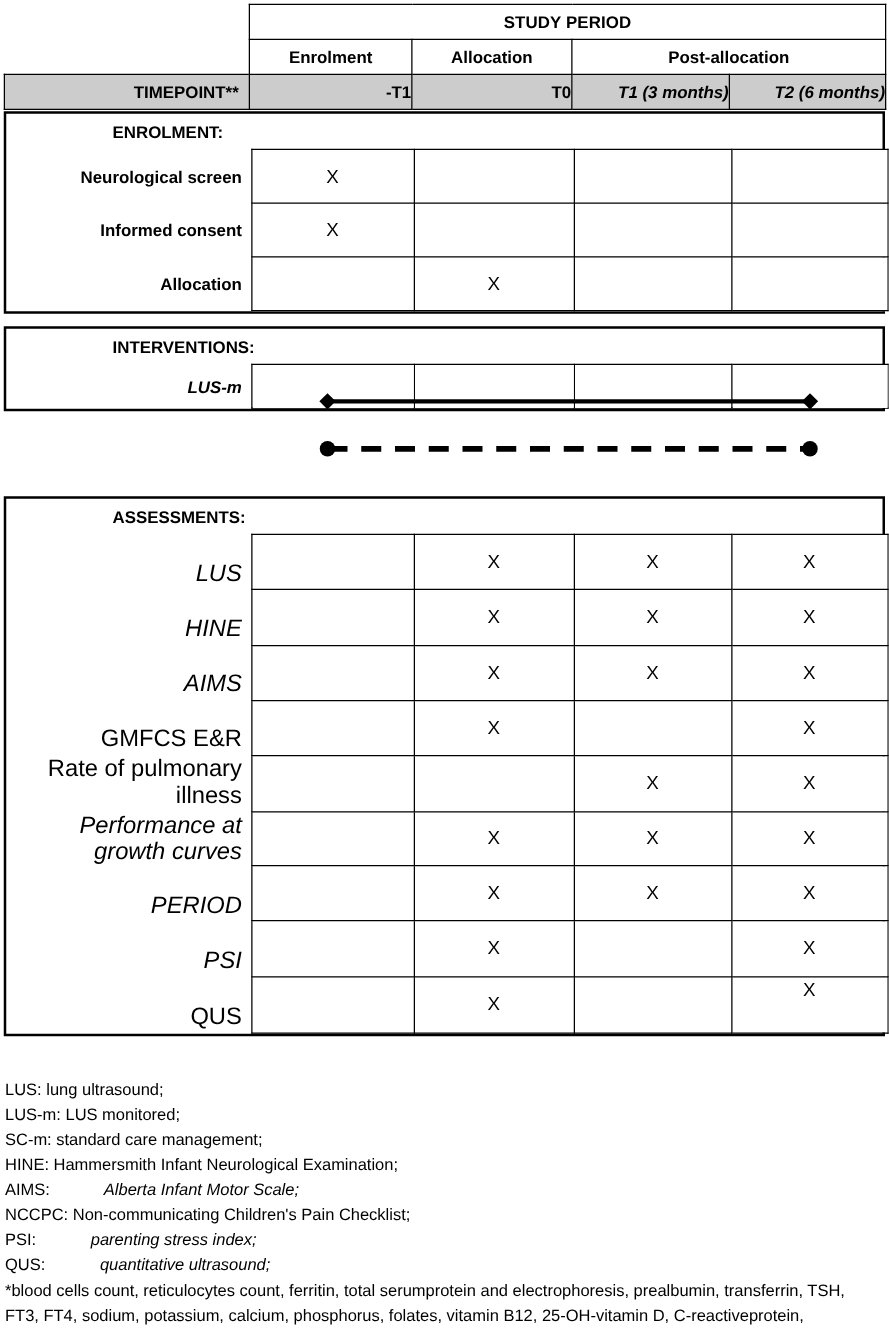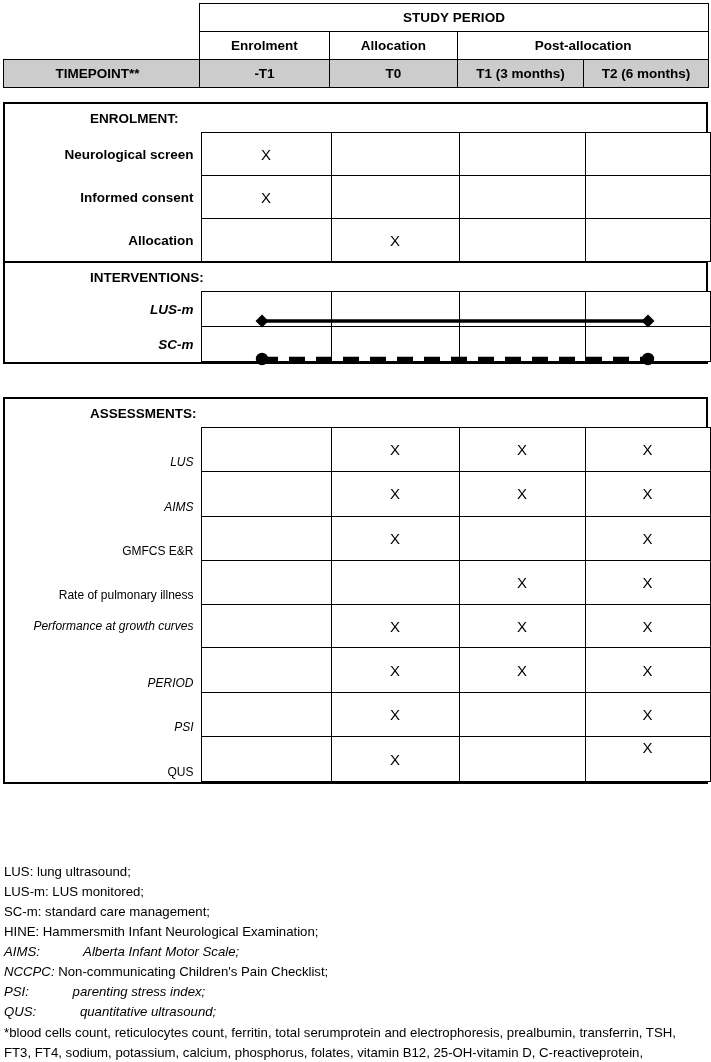--- a/index.html
+++ b/index.html
@@ -57,23 +57,23 @@
   col.c-t1    { width: 130px; }
   col.c-t0    { width: 128px; }
   col.c-t1m   { width: 126px; }
   col.c-t2m   { width: 125px; }
 
   
   #header-block { top: 3px; }
   #header-block td { height: 27px; }
   .hdr-study { font-size: 14px; letter-spacing: .1px; }
   .hdr-phase { font-size: 13.5px; }
-  .row-timepoint td { background: #cccccc !important; height: 26px; }
+  .row-timepoint td { background: #cccccc !important; height: 26px; text-align: right; }
   .tp-label { text-align: right; padding-right: 8px !important; font-size: 13.5px; }
-  .ital { }
+  .ital { font-style: italic; }
 
   
   .section {
     border: 2.4px solid #000;
     background: #fff;
     box-sizing: border-box;
   }
   .sec-title {
     font-size: 13.5px;
     font-weight: bold;
@@ -97,36 +97,36 @@
   .inner td.lbl {
     border: none !important;
     font-size: 13.5px;
     font-weight: bold;
     text-align: right;
     padding-right: 7px !important;
     background: transparent !important;
   }
 
   
-  #enrol-block { top: 102px; }
+  #enrol-block { top: 89px; }
   #enrol-block .inner td { height: 42px; }
 
   
   #interv-block { top: 261px; }
   #interv-block .inner td { height: 34px; }
   #interv-block .inner td.lbl { font-style: italic; }
 
   .linecell { position: relative; overflow: visible; }
 
   
   #assess-block { top: 397px; }
   #assess-block .inner td { height: 42.3px; }
   #assess-block .inner td.lbl {
     font-weight: normal;
-    font-size: 12px;
+    font-size: 19px;
     vertical-align: bottom;
     padding-bottom: 2px !important;
     line-height: 1.12;
   }
   #assess-block .inner td.lbl.mid { vertical-align: middle; padding-bottom: 0 !important; }
   #assess-block .inner td.lbl.it { font-style: italic; }
   .x-top { vertical-align: top !important; padding-top: 2px !important; }
 
   
   #timeline-svg {
@@ -143,21 +143,21 @@
     position: absolute;
     left: 4px;
     top: 862px;
     width: 700px;
     font-size: 13.2px;
     line-height: 1.52;
     font-weight: normal;
   }
   #footnotes div { white-space: normal; }
   #footnotes .it { font-style: italic; margin-left: 40px; }
-  #footnotes .it-lead { font-style: italic; }
+  #footnotes .it-lead { }
 </style>
 </head>
 <body>
 
 <div id="root">
 
   <div class="block" id="header-block">
     <table class="grid">
       <colgroup>
         <col class="c-label">
@@ -235,27 +235,20 @@
           <col class="c-t2m">
       </colgroup>
       <tbody>
         <tr>
           <td class="lbl">LUS-m</td>
           <td class="linecell"></td>
           <td class="linecell"></td>
           <td class="linecell"></td>
           <td class="linecell"></td>
         </tr>
-        <tr>
-          <td class="lbl">SC-m</td>
-          <td class="linecell"></td>
-          <td class="linecell"></td>
-          <td class="linecell"></td>
-          <td class="linecell"></td>
-        </tr>
       </tbody>
     </table>
   </div>
 
   <div class="block section" id="assess-block">
     <div class="sec-title">ASSESSMENTS:</div>
     <table class="inner">
       <colgroup>
         <col class="c-label">
           <col class="c-t1">
@@ -265,20 +258,27 @@
       </colgroup>
       <tbody>
         <tr>
           <td class="lbl it">LUS</td>
           <td></td>
           <td>X</td>
           <td>X</td>
           <td>X</td>
         </tr>
         <tr>
+          <td class="lbl it">HINE</td>
+          <td></td>
+          <td>X</td>
+          <td>X</td>
+          <td>X</td>
+        </tr>
+        <tr>
           <td class="lbl it">AIMS</td>
           <td></td>
           <td>X</td>
           <td>X</td>
           <td>X</td>
         </tr>
         <tr>
           <td class="lbl">GMFCS E&amp;R</td>
           <td></td>
           <td>X</td>

